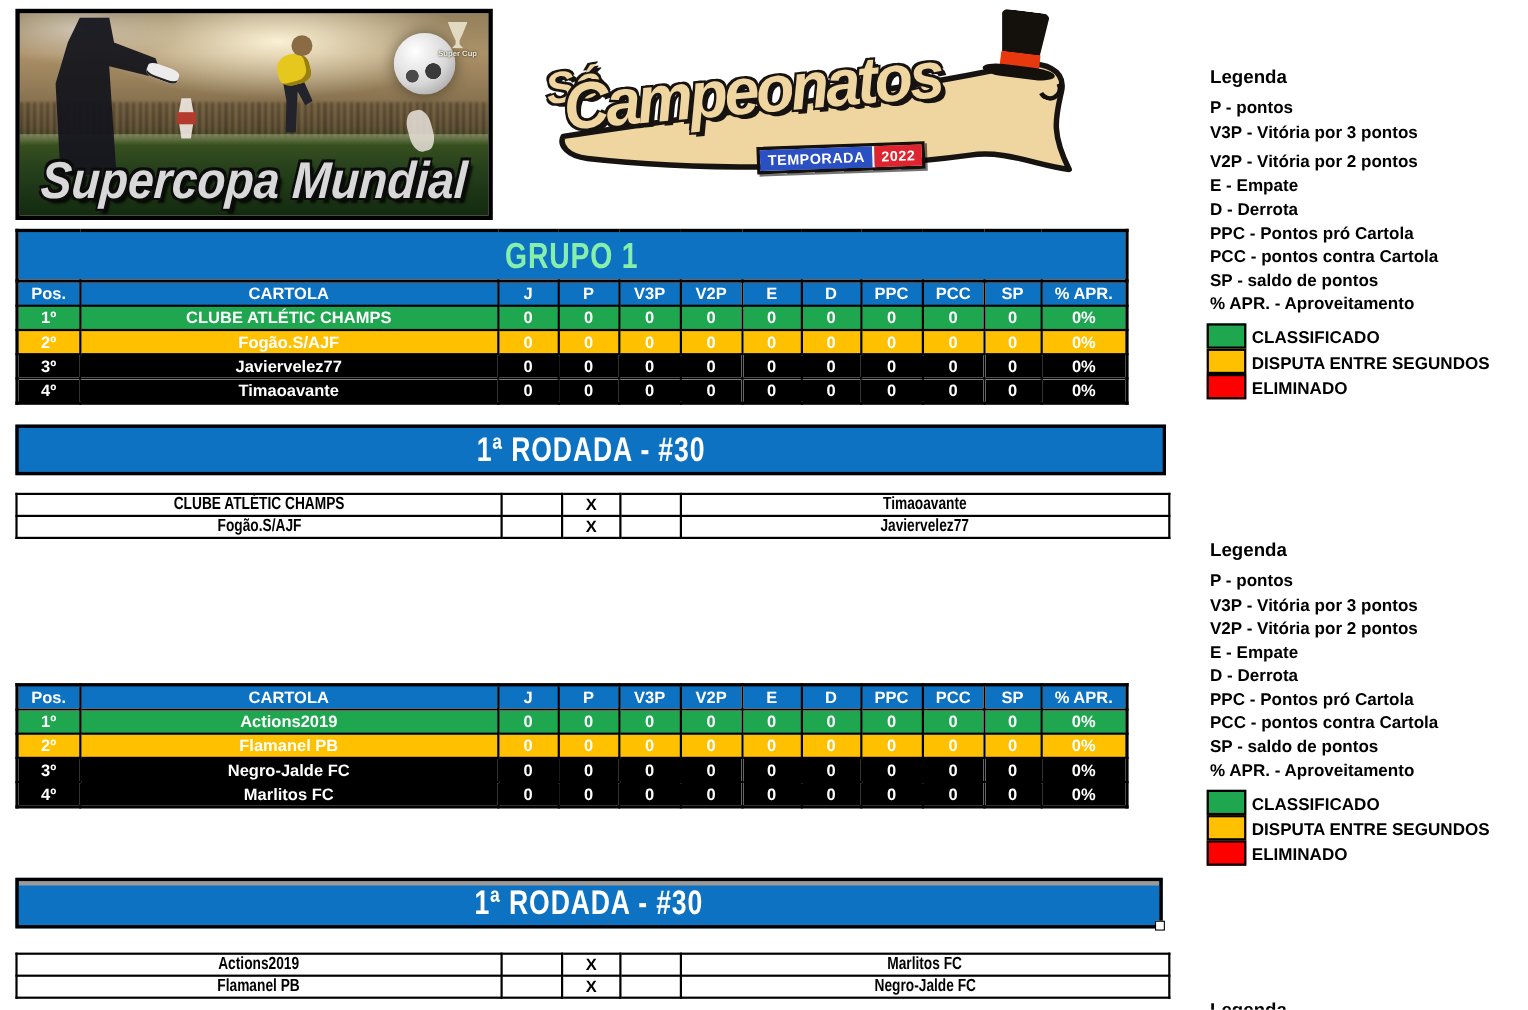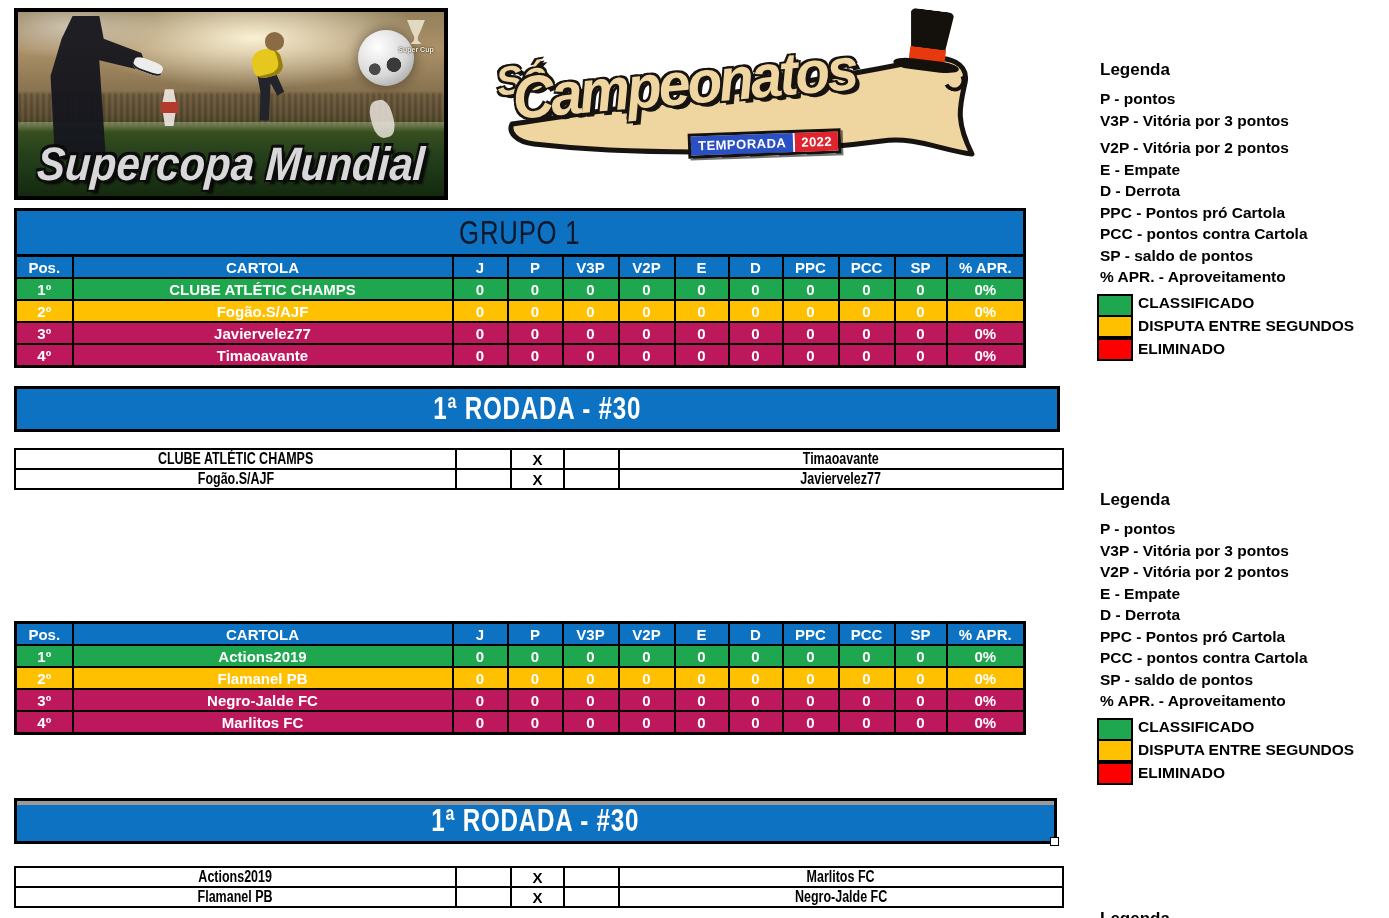--- a/index.html
+++ b/index.html
@@ -81,40 +81,40 @@
   .badge-red{background:#df2430;color:#fff;font-weight:bold;font-size:13px;padding:2px 6px;letter-spacing:.5px;}
 
   
   .legend{position:absolute;left:1100px;width:288px;color:#000;}
   .legend-1{top:60px;}
   .legend-2{top:490px;}
   .legend-title{font-size:17px;font-weight:bold;height:22px;margin-bottom:6px;}
   .legend-line{font-size:15.5px;font-weight:bold;line-height:21.5px;height:21.5px;white-space:nowrap;}
   .legend-1 .gap{margin-top:6px;}
   .statuses{margin-top:6px;margin-left:-3px;}
-  .status-row{display:flex;align-items:flex-start;height:23px;}
+  .status-row{display:flex;align-items:flex-end;height:23px;}
   .status-box{width:36px;height:23px;border:2px solid #000;box-sizing:border-box;margin-right:5px;flex:none;}
   .status-row + .status-row .status-box{margin-top:-2px;}
   .sb-green{background:#1fa750;}
   .sb-yellow{background:#ffc000;}
   .sb-red{background:#fe0000;}
   .status-label{font-size:15.5px;font-weight:bold;white-space:nowrap;}
   .legend-partial{position:absolute;left:1100px;top:909px;font-size:17px;font-weight:bold;}
 
   
   .gtable{position:absolute;left:14px;width:1009px;border-collapse:collapse;table-layout:fixed;}
   .gtable td{border:2px solid #000;text-align:center;vertical-align:middle;padding:0;overflow:hidden;}
   .gtable .title-cell{height:43px;border-width:3px;}
   .gtable .hdr td{height:20px;}
   .gtable .drow td{height:20px;}
   .blue-bg{background:#0e72c2;}
   .r-green td{background:#1fa750;}
   .r-yellow td{background:#ffc000;}
-  .r-red td{background:#be185d;}
-  .wtxt{color:#0f172a;font-weight:normal;}
+  .r-red td{background:#000000;}
+  .wtxt{color:#86efac;font-weight:bold;}
   .g-title-text{font-size:33px;letter-spacing:1px;}
   .hdr td{color:#fff;font-weight:bold;font-size:15px;}
   .drow td{color:#fff;font-weight:bold;font-size:15px;}
   .cartola-cell{font-size:16px;}
   .gtable{border:3px solid #000;}
 
   
   .rodada{position:absolute;left:14px;height:40px;background:#0e72c2;border:3px solid #000;
     display:flex;align-items:center;justify-content:center;color:#fff;font-weight:bold;}
   .rodada .txt{font-size:31px;letter-spacing:1px;}

